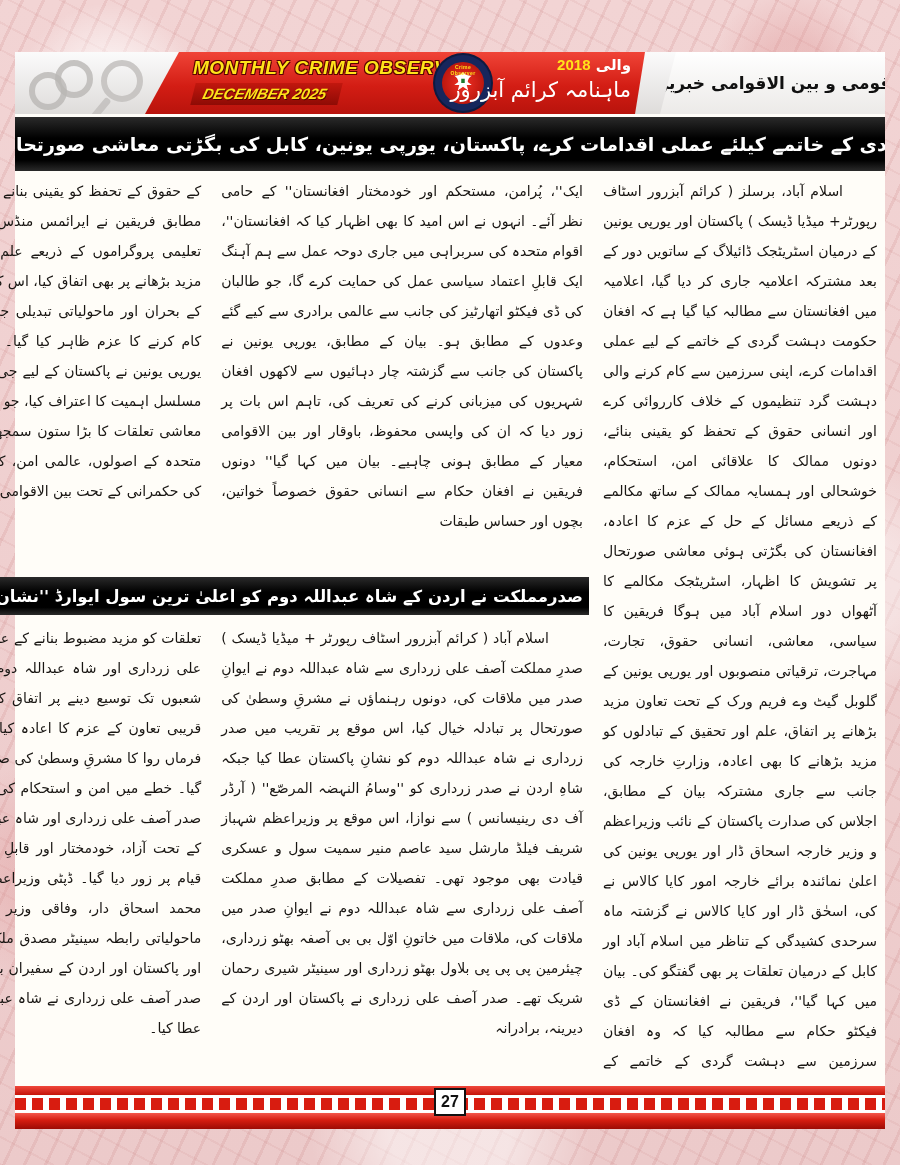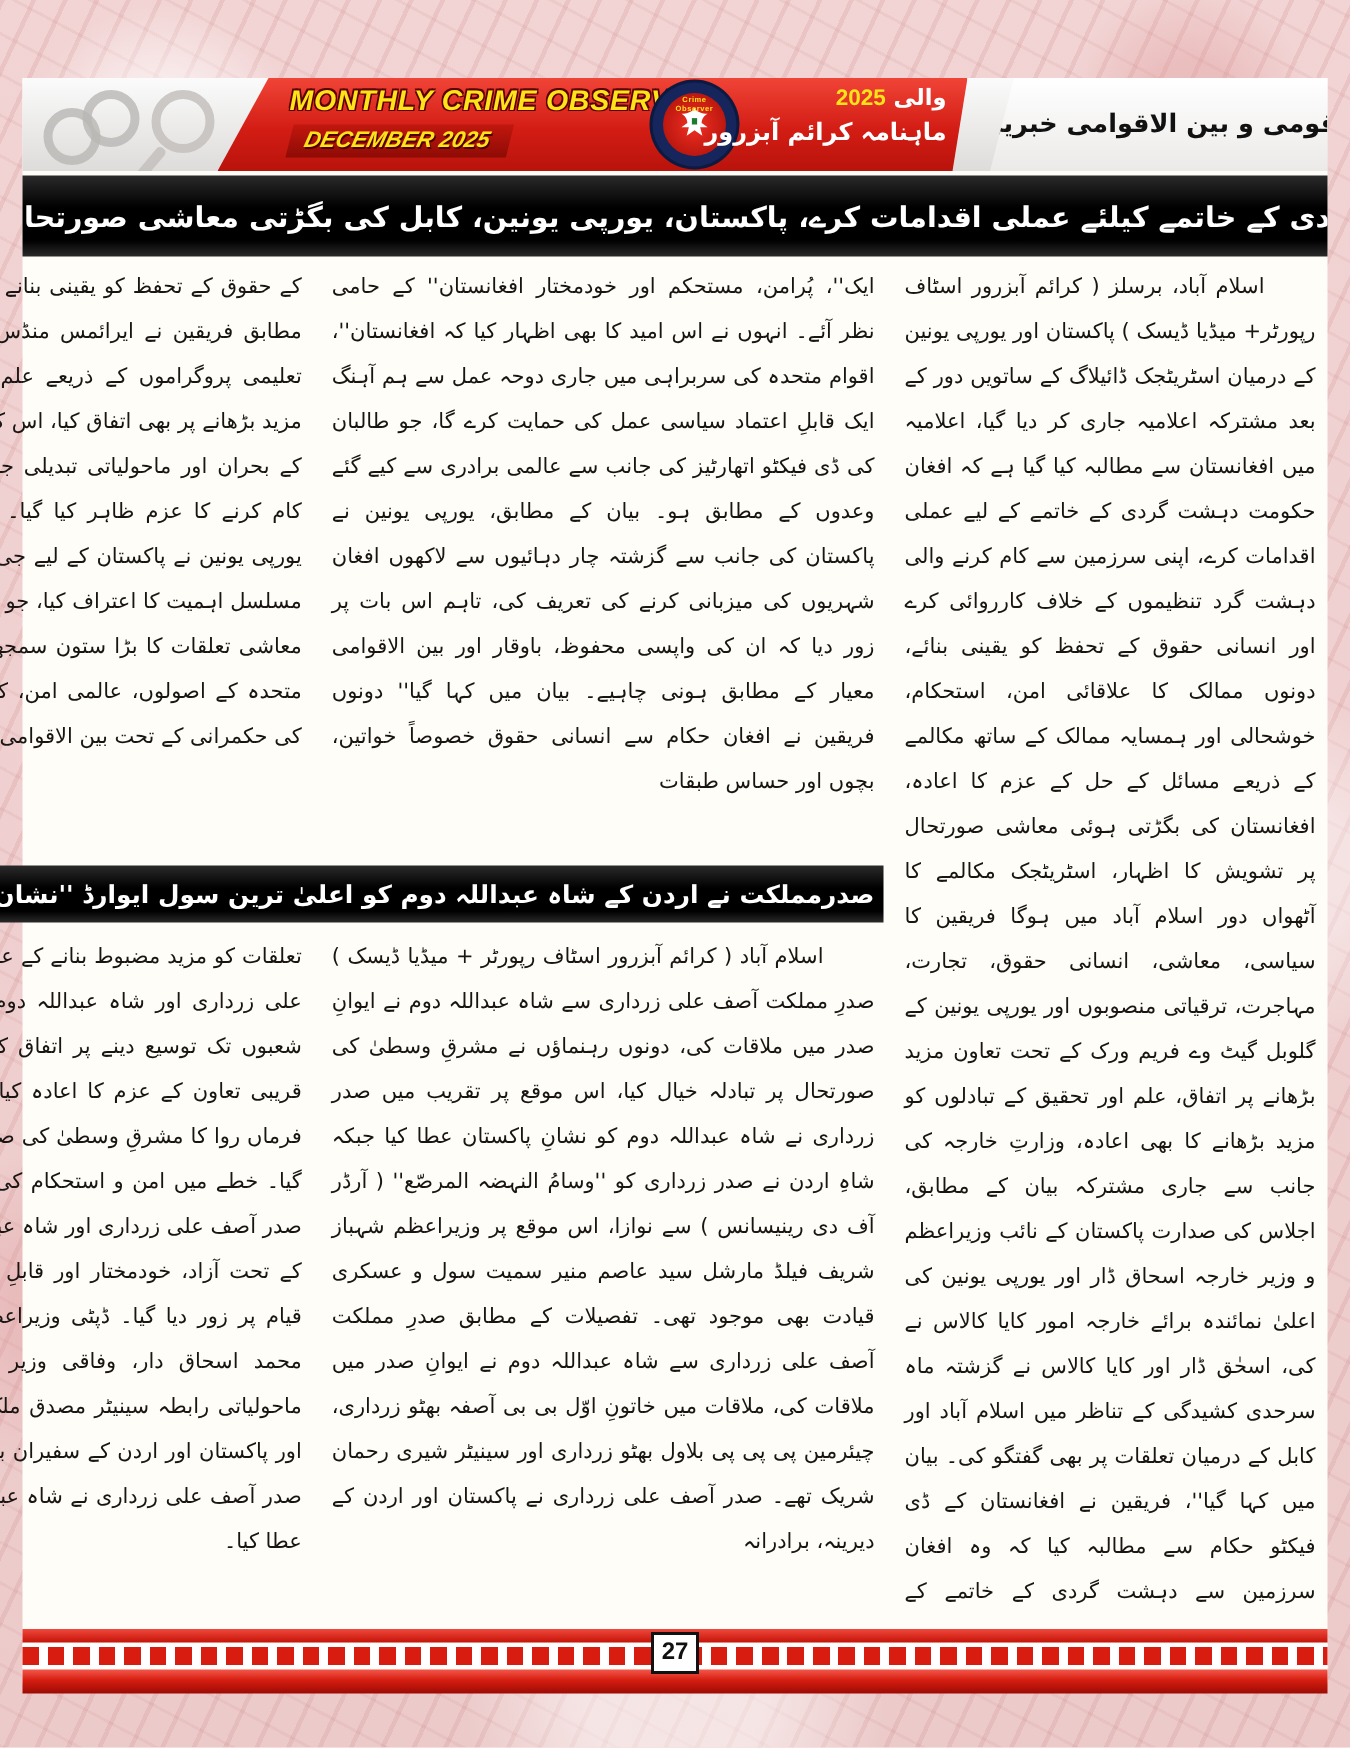--- a/index.html
+++ b/index.html
@@ -51,21 +51,21 @@
     transform:skewX(-14deg);font-family:"Liberation Sans",sans-serif;font-style:italic;
     text-shadow:1px 1px 0 #4d0200;white-space:nowrap;
   }
   .logo{position:absolute;left:290px;top:3px;width:56px;height:56px;border-radius:50%;
     background:#16265c;box-shadow:0 0 0 2px #0d1a40;display:flex;align-items:center;justify-content:center;}
   .logo-inner{width:42px;height:42px;border-radius:50%;background:radial-gradient(#f23024,#a50d06);display:flex;align-items:center;justify-content:center;position:relative;}
   .logo-text{position:absolute;top:2px;left:0;right:0;text-align:center;color:#ffe31a;font-size:5px;font-weight:bold;letter-spacing:.4px;font-family:"Liberation Sans",sans-serif;}
   .banner-ur{position:absolute;right:14px;top:4px;text-align:right;direction:rtl;}
   .date-ur{font-size:15px;font-weight:bold;color:#fff;white-space:nowrap;}
   .date-ur .yr{color:#ffe31a;font-family:"Liberation Sans",sans-serif;}
-  .title-ur{font-size:16px;font-weight:bold;color:#fff;margin-top:4px;white-space:nowrap;}
+  .title-ur{font-size:21px;font-weight:normal;color:#fff;margin-top:4px;white-space:nowrap;}
   .header-right{
     position:absolute;right:0;top:0;width:225px;height:100%;
     background:linear-gradient(#ffffff,#eceae8);
     clip-path:polygon(16px 0,100% 0,100% 100%,0 100%);
     display:flex;align-items:center;justify-content:center;
   }
   .section-ur{font-size:17px;font-weight:bold;color:#111;direction:rtl;white-space:nowrap;}
   
   .headline1{
     margin-top:3px;height:54px;background:linear-gradient(#2a2a2a,#000 40%,#000 80%,#2a2a2a);
@@ -133,21 +133,21 @@
           <svg class="eagle" viewBox="0 0 24 24">
             <path d="M12 3c-1 2.2-4 3.2-7 3.2 2 1 3.2 3 3.2 5L5 13.5h4l-1.2 4.5L12 15l4.2 3-1.2-4.5h4l-3.2-2.3c0-2 1.2-4 3.2-5-3 0-6-1-7-3.2z" fill="#ffffff"></path>
             <rect x="10.6" y="8.6" width="2.8" height="3.4" fill="#1d7a2e"></rect>
           </svg>
         </div>
       </div>
 
       <div class="banner-ur">
         <div class="date-ur">
           <span>والی</span>
-          <span class="yr">2025</span>
+          <span class="yr">2018</span>
         </div>
         <div class="title-ur">ماہنامہ کرائم آبزرور</div>
       </div>
     </div>
 
     <div class="header-right">
       <div class="section-ur">قومی و بین الاقوامی خبریں</div>
     </div>
   </div>
 

